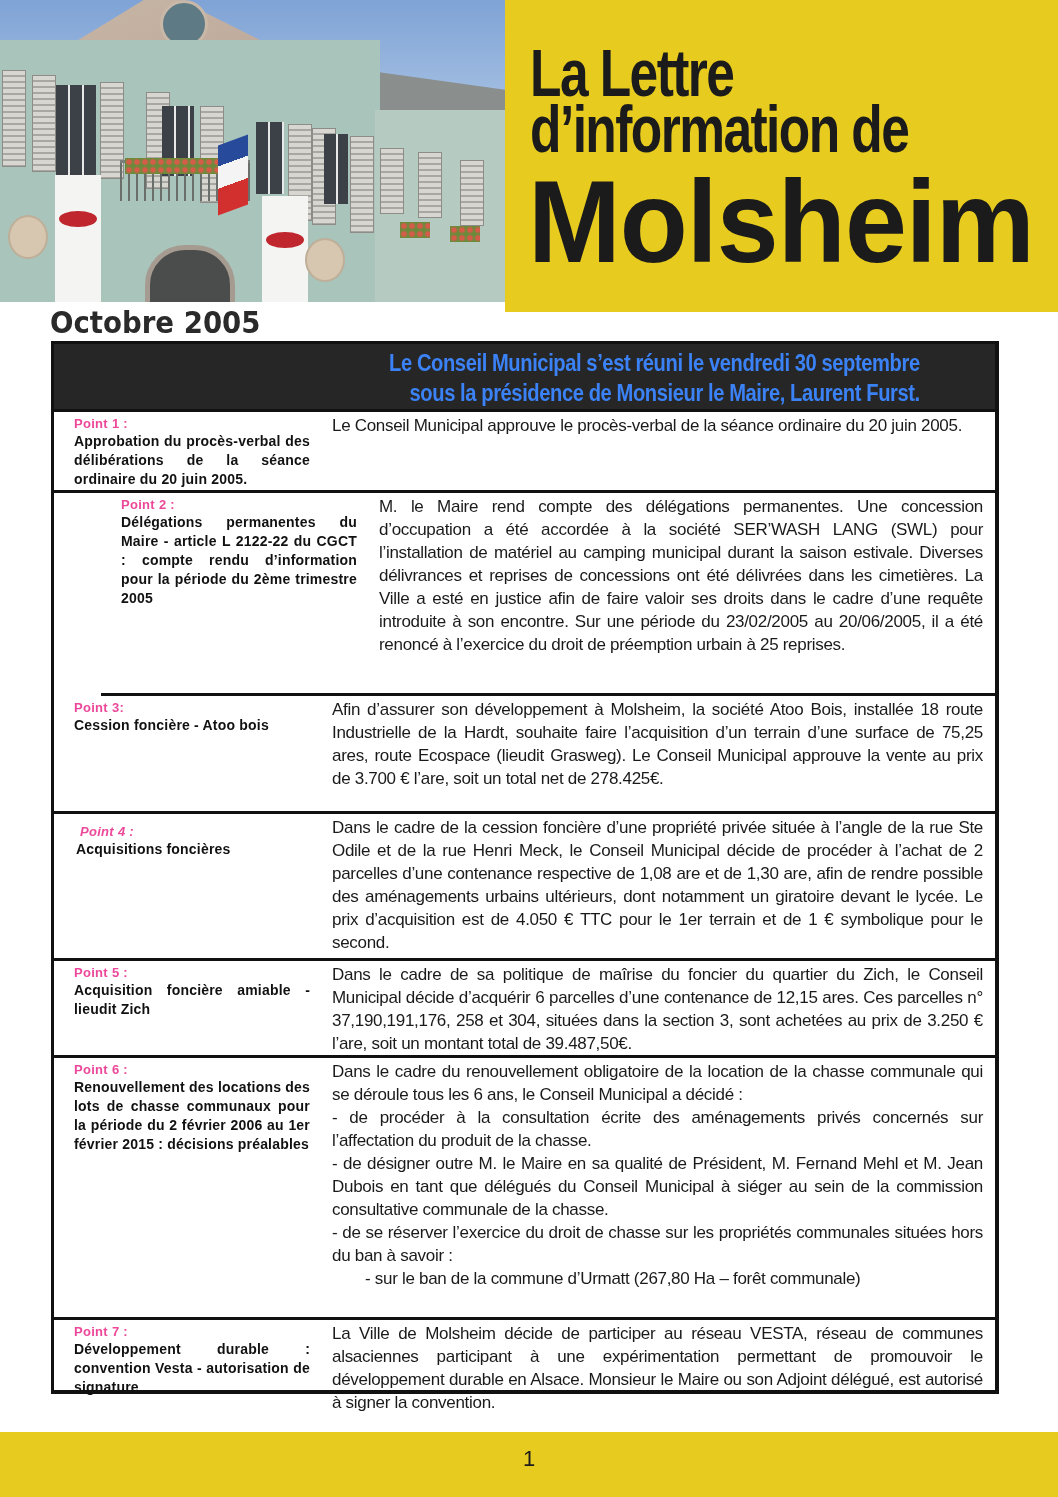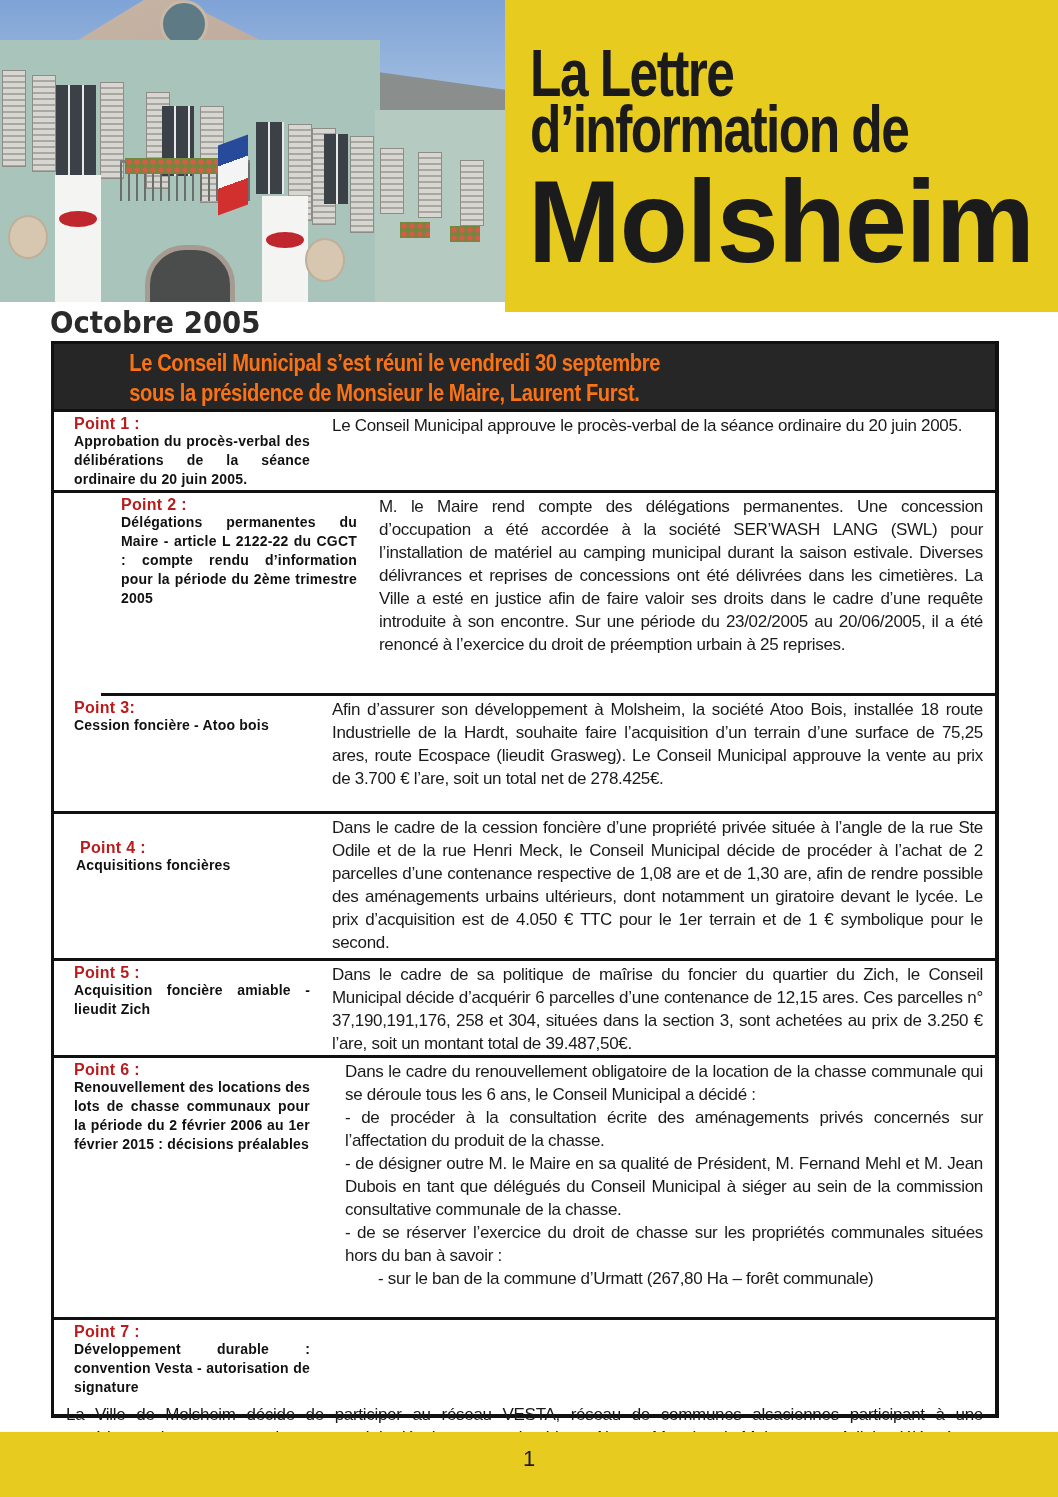--- a/index.html
+++ b/index.html
@@ -46,21 +46,21 @@
   .issue-date {
     position: absolute; left: 50px; top: 305px; font-size: 30px; font-weight: bold; color: #2a2a2a;
     font-family: "DejaVu Sans", sans-serif; letter-spacing: 0px; transform: scaleX(0.92); transform-origin: left top;
   }
 
   .minutes-table {
     position: absolute; left: 51px; top: 341px; width: 948px;
     border: 3px solid #111; border-right-width: 4px; border-bottom-width: 4px; box-sizing: border-box;
   }
   .table-header {
-    background: #262626; color: #f97316; text-align: left; height: 68px;
+    background: #262626; color: #3b82f6; text-align: right; height: 68px;
     border-bottom: 3px solid #111; box-sizing: border-box; padding-top: 4px;
   }
   .table-header div {
     font-family: "Liberation Sans", sans-serif; font-weight: bold; font-size: 24px; line-height: 30px;
     letter-spacing: -0.5px; transform: scaleX(0.84); display: block;
   }
   .row {
     display: flex; border-bottom: 3px solid #111; box-sizing: border-box;
   }
   .row:last-child { border-bottom: none; }
@@ -68,30 +68,30 @@
     width: 266px; padding: 4px 10px 4px 20px; box-sizing: border-box; flex: none;
   }
   .row .left.indent { padding-left: 26px; }
   .row .right {
     flex: 1; padding: 2px 12px 4px 12px; box-sizing: border-box;
     font-size: 17px; line-height: 23px; text-align: justify; color: #1a1a1a;
     font-family: "Liberation Sans", sans-serif; letter-spacing: -0.3px;
   }
   .row .right p { margin: 0; }
   .row .right p.sub { padding-left: 33px; text-align: left; }
-  .point-label { font-size: 16px; font-weight: bold; color: #b91c1c; line-height: 16px; letter-spacing: 0.3px; }
+  .point-label { font-size: 13px; font-weight: bold; color: #ec4899; line-height: 16px; letter-spacing: 0.3px; }
   .point-title { font-size: 14px; font-weight: bold; color: #111; line-height: 19px; text-align: justify; letter-spacing: 0.2px; }
 
   .r1 { height: 81px; }
   .r2 { height: 203px; margin-left: 47px; }
   .r3 { height: 118px; }
   .r4 { height: 147px; }
   .r5 { height: 97px; }
-  .r6 { height: 262px; gap: 13px; }
-  .r7 { height: 94px; flex-direction: column; }
+  .r6 { height: 262px; }
+  .r7 { height: 70px; }
 
   .footer-band {
     position: absolute; left: 0; top: 1432px; width: 1058px; height: 65px; background: #e8cb1f;
   }
   .page-number {
     position: absolute; left: 0; width: 100%; top: 14px; text-align: center; font-size: 22px; color: #1b1b1b;
   }
 </style>
 </head>
 <body>
@@ -172,21 +172,21 @@
       <div class="point-label">Point 3:</div>
       <div class="point-title">Cession foncière - Atoo bois</div>
     </div>
     <div class="right">
       <p>Afin d’assurer son développement à Molsheim, la société Atoo Bois, installée 18 route Industrielle de la Hardt, souhaite faire l’acquisition d’un terrain d’une surface de 75,25 ares, route Ecospace (lieudit Grasweg). Le Conseil Municipal approuve la vente au prix de 3.700 € l’are, soit un total net de 278.425€.</p>
     </div>
   </div>
 
   <div class="row r4">
     <div class="left indent">
-      <div class="point-label" style="margin-top:22px;">Point 4 :</div>
+      <div class="point-label" style="margin-top:6px;font-style:italic;">Point 4 :</div>
       <div class="point-title" style="margin-left:-4px;">Acquisitions foncières</div>
     </div>
     <div class="right">
       <p>Dans le cadre de la cession foncière d’une propriété privée située à l’angle de la rue Ste Odile et de la rue Henri Meck, le Conseil Municipal décide de procéder à l’achat de 2 parcelles d’une contenance respective de 1,08 are et de 1,30 are, afin de rendre possible des aménagements urbains ultérieurs, dont notamment un giratoire devant le lycée. Le prix d’acquisition est de 4.050 € TTC pour le 1er terrain et de 1 € symbolique pour le second.</p>
     </div>
   </div>
 
   <div class="row r5">
     <div class="left">
       <div class="point-label">Point 5 :</div>

